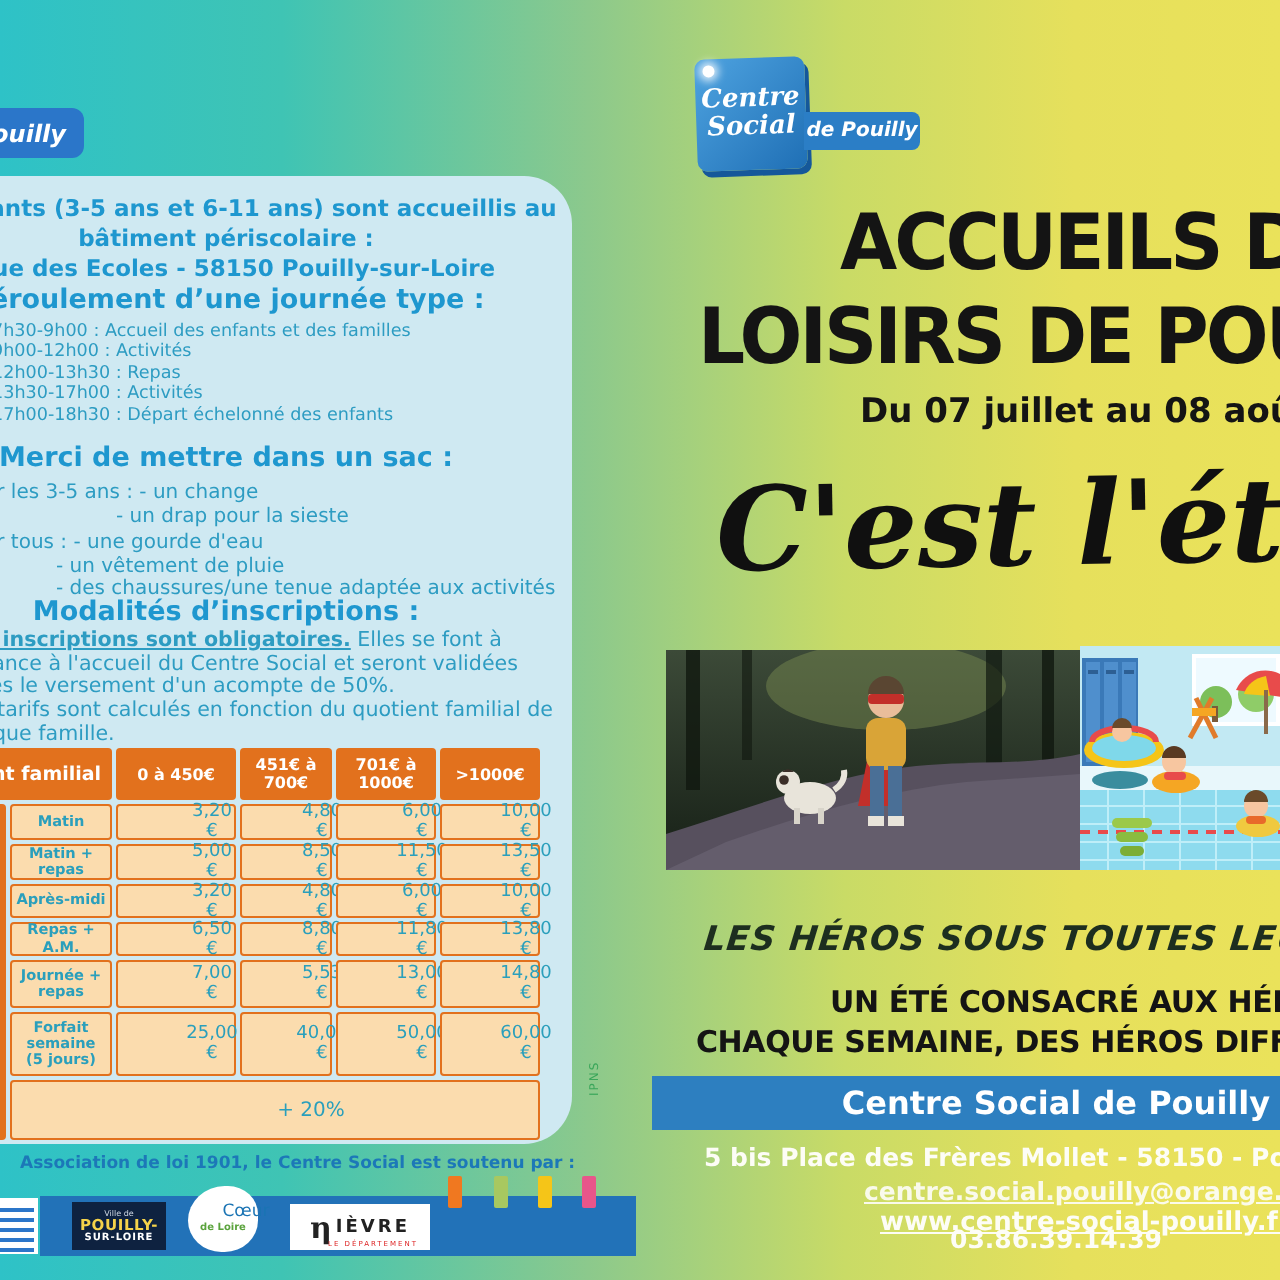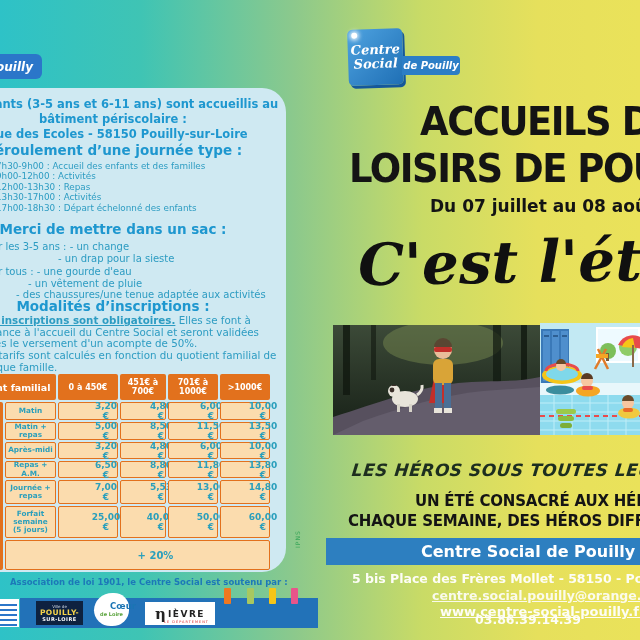--- a/index.html
+++ b/index.html
@@ -26,21 +26,21 @@
   .modal-p{left:-22px;top:315px;width:306px;font-size:10.3px;line-height:11.6px;color:#2d9cc2;}
   .modal-p b{color:#2d9cc2;text-decoration:underline;}
   .modal-p2{left:-22px;top:350px;width:312px;font-size:10.3px;line-height:11.6px;color:#2d9cc2;}
 
   
   .ptable{left:-45px;top:374px;display:grid;grid-template-columns:48px 51px 60px 46px 50px 50px;
     grid-template-rows:26px 18px 18px 17px 17px 24px 32px 30px;gap:2px;}
   .ptable .oc{background:#e2711d;color:#fff;font-weight:bold;display:flex;align-items:center;justify-content:center;text-align:center;font-size:8px;line-height:9px;border-radius:2px;}
   .ptable .hA{grid-column:1/3;font-size:9.5px;}
   .ptable .pc{background:#fbdcae;border:1.5px solid #e2711d;box-sizing:border-box;color:#2a9fbc;
-    display:flex;align-items:center;justify-content:center;text-align:center;font-size:9px;font-weight:bold;border-radius:2px;padding-left:36px;}
+    display:flex;align-items:center;justify-content:center;text-align:center;font-size:9px;font-weight:normal;border-radius:2px;padding-left:36px;}
   .ptable .lbl{font-size:7.3px;font-weight:bold;line-height:8.2px;padding:0 2px;}
   .ptable .strip{grid-column:1;grid-row:2/9;}
   .ptable .foot{grid-column:2/7;grid-row:8;font-size:10px;}
 
   
   .logo-box{left:348px;top:29px;width:55px;height:56px;background:linear-gradient(135deg,#4ea3e0,#1f6fb5);border-radius:5px;transform:rotate(-2deg);
     color:#fff;display:flex;flex-direction:column;align-items:center;justify-content:center;
     font-family:"DejaVu Serif","Liberation Serif",serif;font-style:italic;font-weight:bold;font-size:13px;line-height:14px;box-shadow:2px 3px 0 #15589a;}
   .logo-spark{position:absolute;left:4px;top:3px;width:6px;height:6px;background:#fff;border-radius:50%;box-shadow:0 0 4px 2px rgba(255,255,255,.8);}
   .logo-tab{left:402px;top:56px;width:58px;height:19px;background:#2b7ec6;border-radius:0 4px 4px 0;color:#fff;
@@ -57,21 +57,21 @@
   
   .support{left:10px;top:577px;font-size:8.5px;color:#1c78b8;font-weight:bold;}
   .bar{left:20px;top:598px;width:298px;height:30px;background:#2272b8;}
   .plogo-partial{left:-6px;top:599px;width:25px;height:28px;background:#fff;
     background-image:repeating-linear-gradient(to bottom,transparent 0 3px,#2b76c9 3px 5px);background-size:80% 100%;background-position:3px 2px;background-repeat:no-repeat;}
   .plogo-pouilly{left:36px;top:601px;width:47px;height:24px;background:#0e2240;color:#fff;text-align:center;line-height:6px;padding-top:3px;box-sizing:border-box;}
   .plogo-pouilly .t1{font-size:4px;color:#cdd6e2;}
   .plogo-pouilly .t2{font-size:7.5px;font-weight:bold;color:#f5d34a;letter-spacing:.3px;}
   .plogo-pouilly .t3{font-size:5px;font-weight:bold;color:#fff;letter-spacing:.5px;}
   .plogo-coeur{left:94px;top:593px;width:35px;height:33px;background:#fff;border-radius:55% 45% 50% 50%;display:flex;flex-direction:column;align-items:center;justify-content:center;line-height:8px;}
-  .plogo-coeur .c1{font-size:8.5px;font-weight:bold;color:#1b74b4;margin-left:23px;}
+  .plogo-coeur .c1{font-size:8.5px;font-weight:normal;color:#1b74b4;margin-left:23px;}
   .plogo-coeur .c2{font-size:5px;color:#5aa33c;font-weight:bold;}
   .plogo-nievre{left:145px;top:602px;width:70px;height:23px;background:#fff;display:flex;align-items:center;justify-content:center;gap:2px;}
   .plogo-nievre .n1{font-family:"DejaVu Serif",serif;font-size:15px;font-weight:bold;color:#222;line-height:10px;}
   .plogo-nievre .n2{font-size:9px;font-weight:bold;letter-spacing:1.5px;color:#222;}
   .plogo-nievre .n3{position:absolute;bottom:1px;right:6px;font-size:3.5px;color:#d22;letter-spacing:1px;}
   .ctab{top:588px;width:7px;height:16px;border-radius:1px;}
   .ipns{left:294px;top:548px;font-size:6px;color:#3aa65a;transform:rotate(-90deg);transform-origin:left top;letter-spacing:1px;}
 </style>
 </head>
 <body>
@@ -97,21 +97,21 @@
     <div>12h00-13h30 : Repas</div>
     <div>13h30-17h00 : Activités</div>
     <div>17h00-18h30 : Départ échelonné des enfants</div>
   </div>
 
   <div class="abs bag-h blue-h">Merci de mettre dans un sac :</div>
   <div class="abs bagline" style="left:-20px;top:241px">Pour les 3-5 ans :  - un change</div>
   <div class="abs bagline" style="left:58px;top:253px">- un drap pour la sieste</div>
   <div class="abs bagline" style="left:-20px;top:266px">Pour tous : - une gourde d'eau</div>
   <div class="abs bagline" style="left:28px;top:278px">- un vêtement de pluie</div>
-  <div class="abs bagline" style="left:16px;top:289px">- des chaussures/une tenue adaptée aux activités</div>
+  <div class="abs bagline" style="left:28px;top:289px">- des chaussures/une tenue adaptée aux activités</div>
 
   <div class="abs modal-h blue-h">Modalités d’inscriptions :</div>
   <div class="abs modal-p">
     <b>Les inscriptions sont obligatoires.</b><span> Elles se font à l'avance à l'accueil du Centre Social et seront validées après le versement d'un acompte de 50%.</span>
   </div>
   <div class="abs modal-p2">Les tarifs sont calculés en fonction du quotient familial de chaque famille.</div>
 
   <div class="abs ptable">
     <div class="oc hA">Quotient familial</div>
     <div class="oc">0 à 450€</div>

